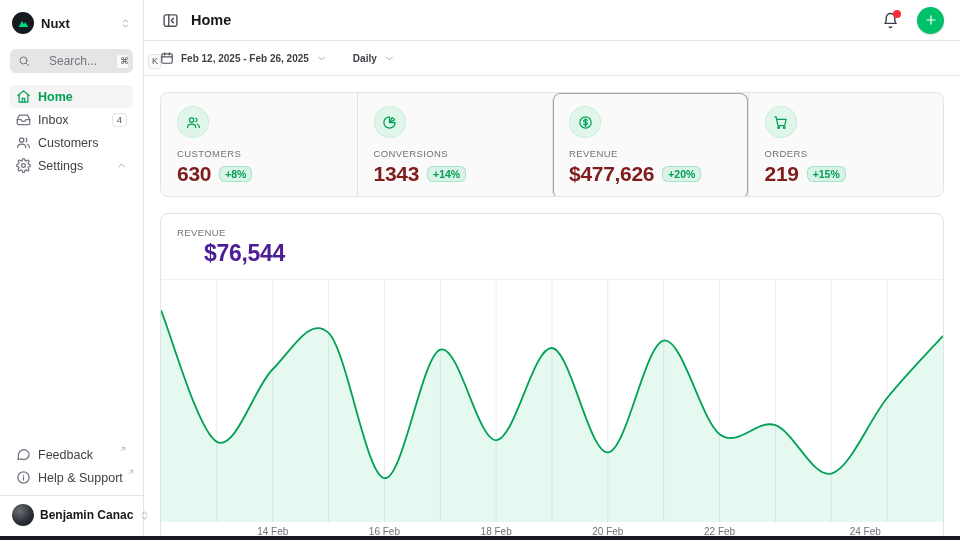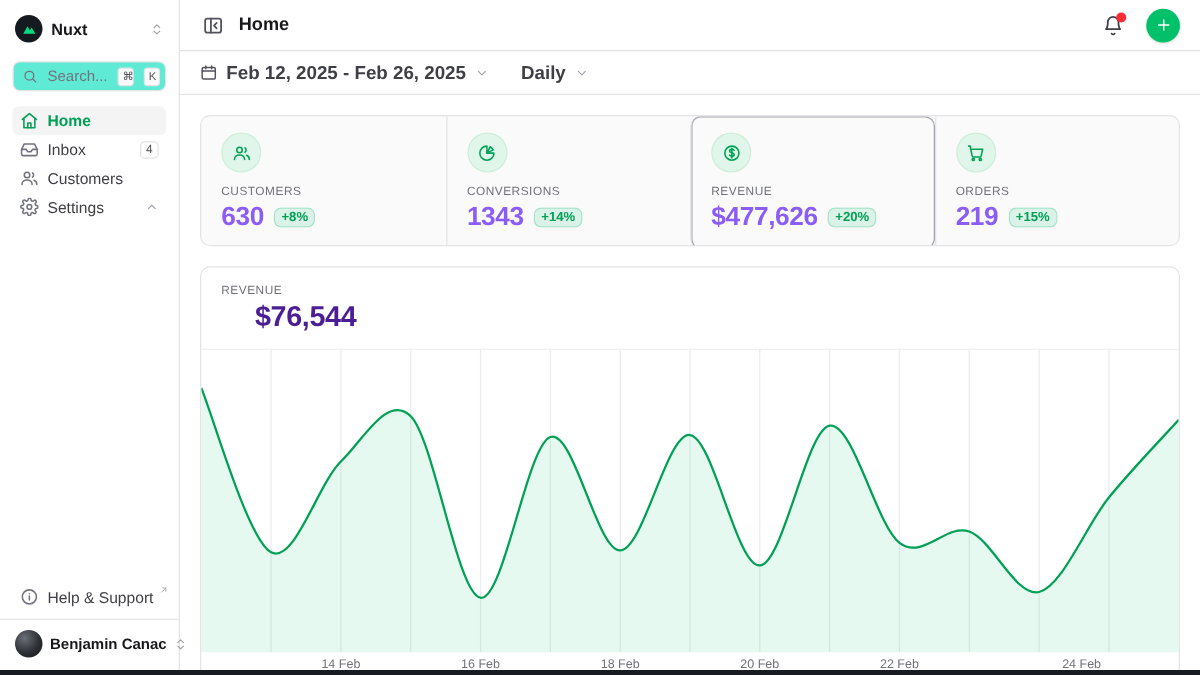--- a/index.html
+++ b/index.html
@@ -20,22 +20,22 @@
   }
   .team-row { display:flex; align-items:center; gap:7px; padding:2px 2px; cursor:pointer;justify-content:space-between; }
   .team-logo {
     width:22px; height:22px; border-radius:50%; background:#151a20;
     display:flex; align-items:center; justify-content:center; flex:0 0 auto;
   }
   .team-name { font-size:13px; font-weight:700; color:#18181b; flex:1; }
   .select-caret { color:#9f9fa8; display:flex; }
   .search-box {
     margin-top:13px; height:24px; border:1px solid #e4e4e7; border-radius:6px;
-    display:flex; align-items:center; gap:8px; padding:0 4px 0 7px;
-    background:#5eead4; cursor:text; color:#737380;
+    display:flex; align-items:center; gap:19px; padding:0 4px 0 7px;
+    background:#e5e5e5; cursor:text; color:#737380;
   }
   .search-box .ph { flex:1; font-size:12px; color:#737380; }
   .kbd {
     font-size:9px; color:#52525c; border:1px solid #e4e4e7; background:#fafafa;
     border-radius:3px; padding:1px 3px; min-width:13px; text-align:center; line-height:11px;
   }
   .nav { margin-top:12px; flex:1; display:flex; flex-direction:column; }
   .nav-item {
     display:flex; align-items:center; gap:7px; height:23px; padding:0 6px;
     border-radius:5px; color:#3f3f46; cursor:pointer; font-size:12.5px;
@@ -73,21 +73,21 @@
   .plus-btn {
     width:27px; height:27px; border-radius:50%; background:#00c16a; border:none; cursor:pointer;
     display:flex; align-items:center; justify-content:center; color:#fff;
     box-shadow:0 1px 2px rgba(0,0,0,.15);
   }
   .toolbar {
     height:35px; border-bottom:1px solid #e4e4e7;
     display:flex; align-items:center; padding:0 16px; gap:26px;
   }
   .ghost-btn { display:flex; align-items:center; gap:7px; background:none; border:none; cursor:pointer; font-family:inherit; }
-  .ghost-btn .txt { font-size:15px; font-weight:600; color:#3f3f46; }
+  .ghost-btn .txt { font-size:10px; font-weight:600; color:#3f3f46; }
   .ghost-btn .cal, .ghost-btn .chev { display:flex; color:#52525c; }
   .ghost-btn .chev { color:#9f9fa8; }
 
   .content { flex:1; padding:16px; overflow:hidden; }
 
   
   .stats-row {
     display:grid; grid-template-columns:repeat(4,1fr);
     border:1px solid #e4e4e7; border-radius:8px; background:#fafafa;
     height:105px; overflow:hidden;
@@ -95,21 +95,21 @@
   .stat-card { padding:13px 16px; cursor:pointer; position:relative; }
   .stat-card + .stat-card { border-left:1px solid #e4e4e7; }
   .stat-card.selected { box-shadow:inset 0 0 0 1px #a1a1aa; border-radius:8px; }
   .stat-chip {
     width:32px; height:32px; border-radius:50%; background:#e1f6ea;
     box-shadow:inset 0 0 0 1px #cdeeda;
     display:flex; align-items:center; justify-content:center; color:#00a155;
   }
   .stat-label { margin-top:10px; font-size:9.5px; letter-spacing:.4px; color:#71717a; font-weight:500; }
   .stat-value-row { margin-top:3px; display:flex; align-items:center; gap:8px; }
-  .stat-value { font-size:21px; font-weight:700; color:#8b5cf6; letter-spacing:-.3px; }
+  .stat-value { font-size:21px; font-weight:700; color:#7f1d1d; letter-spacing:-.3px; }
   .badge {
     font-size:10.5px; font-weight:600; color:#00a155;
     background:rgba(0,193,106,.12); box-shadow:inset 0 0 0 1px rgba(0,193,106,.25);
     border-radius:6px; padding:2px 6px;
   }
 
   
   .chart-card {
     margin-top:16px; border:1px solid #e4e4e7; border-radius:8px; background:#fff;
     height:341px; overflow:hidden; display:flex; flex-direction:column;
@@ -205,20 +205,34 @@
         <span class="select-caret">
           <svg class="stroke-ico" width="11" height="11" viewBox="0 0 24 24">
               <path d="m6 15 6-6 6 6"></path>
             </svg>
         </span>
       </div>
 
     </nav>
 
     <div class="side-footer">
+      <div class="nav-item">
+        <span class="nav-ico">
+          <svg class="stroke-ico" width="15" height="15" viewBox="0 0 24 24">
+              <path d="M21 11.5a8.5 8.5 0 0 1-8.5 8.5c-1.5 0-2.9-.4-4.1-1L3 20l1-5.4A8.5 8.5 0 1 1 21 11.5Z"></path>
+            </svg>
+        </span>
+        <span class="nav-label">Feedback</span>
+        <span class="ext-arrow">
+          <svg class="stroke-ico" width="8" height="8" viewBox="0 0 24 24" stroke-width="3">
+              <path d="M7 17 17 7"></path>
+              <path d="M9 7h8v8"></path>
+            </svg>
+        </span>
+      </div>
       <div class="nav-item">
         <span class="nav-ico">
           <svg class="stroke-ico" width="15" height="15" viewBox="0 0 24 24">
               <circle cx="12" cy="12" r="9"></circle>
               <path d="M12 16v-5"></path>
               <path d="M12 8h.01"></path>
             </svg>
         </span>
         <span class="nav-label">Help &amp; Support</span>
         <span class="ext-arrow">

